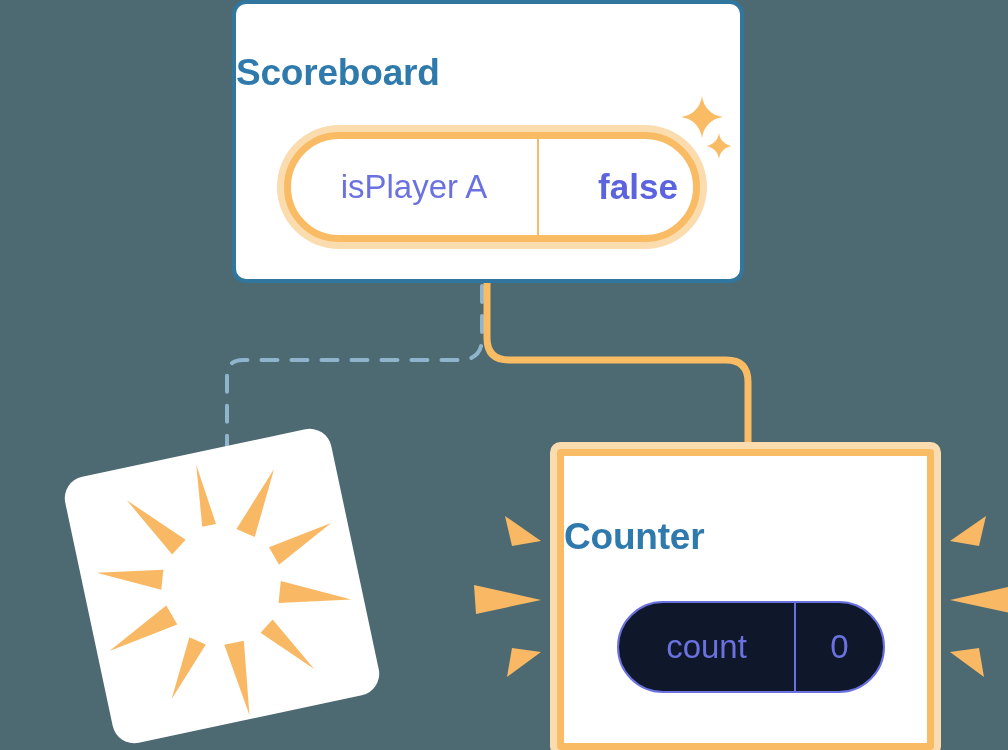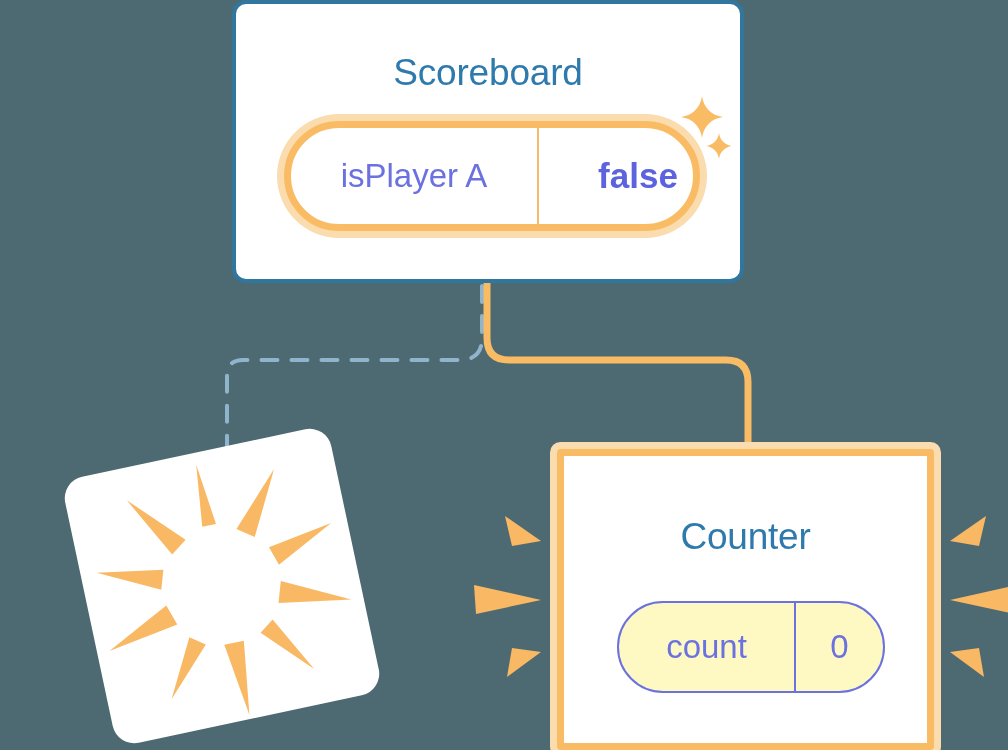--- a/index.html
+++ b/index.html
@@ -34,34 +34,34 @@
     width: 512px;
     height: 283px;
     border: 4px solid #31769f;
     border-radius: 14px;
     z-index: 20;
   }
   .card-title {
     position: absolute;
     left: 0;
     right: 0;
-    text-align: center;
+    text-align: left;
     color: #2f7aac;
     font-size: 37px;
-    font-weight: 400;
+    font-weight: 700;
     letter-spacing: -0.2px;
     white-space: nowrap;
   }
   #scoreboard-title { top: 48px; }
 
   
   #scoreboard-pill {
     position: absolute;
     left: 48px;
-    top: 117px;
+    top: 128px;
     width: 416px;
     height: 110px;
     box-sizing: border-box;
     border: 7px solid #f9bc64;
     border-radius: 55px;
     background: #ffffff;
     box-shadow: 0 0 0 7px #fbdcaf;
     display: flex;
     align-items: stretch;
     z-index: 3;
@@ -111,21 +111,21 @@
 
   #counter-pill {
     position: absolute;
     left: 53px;
     top: 145px;
     width: 268px;
     height: 92px;
     box-sizing: border-box;
     border: 2px solid #6b72e0;
     border-radius: 46px;
-    background: #fef9c3;
+    background: #0f172a;
     display: flex;
     align-items: stretch;
   }
   #counter-pill .pill-key {
     flex: 0 0 175px;
     display: flex;
     align-items: center;
     justify-content: center;
     color: #6b72e0;
     font-size: 33px;

